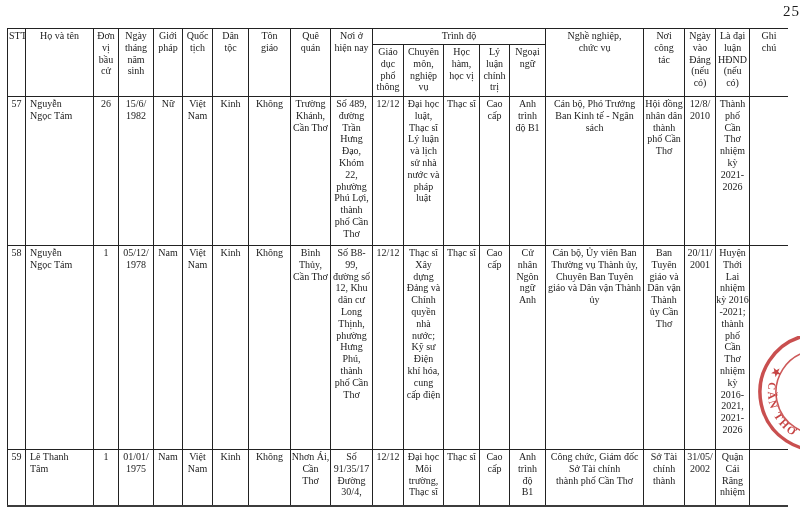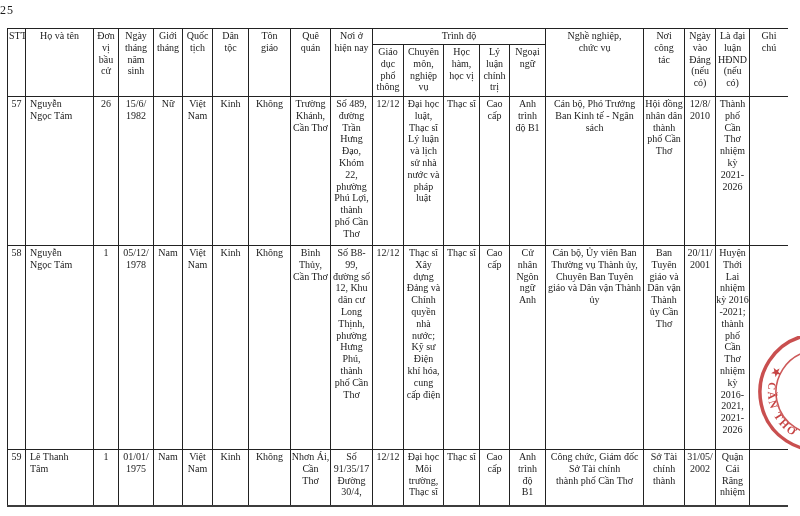--- a/index.html
+++ b/index.html
@@ -2,22 +2,22 @@
 <html><head>
 <meta charset="utf-8">
 <style>
   html,body{margin:0;padding:0;}
   body{
     width:800px;height:516px;position:relative;overflow:hidden;
     background:#ffffff;color:#1b1b1b;
     font-family:"Liberation Serif","DejaVu Serif",serif;
   }
   .page-number{
-    position:absolute;top:3px;left:0;width:800px;text-align:left;
-    font-size:12px;letter-spacing:1px;
+    position:absolute;top:3px;left:0;width:800px;text-align:right;
+    font-size:15px;letter-spacing:1px;
   }
   .table-clip{
     position:absolute;left:7px;top:28px;width:781px;height:477px;
     overflow:hidden;border-bottom:2px solid #3c3c3c;
   }
   table.roster{
     border-collapse:collapse;table-layout:fixed;width:781px;
   }
   table.roster th,table.roster td{
     border:1px solid #222;vertical-align:top;
@@ -72,21 +72,21 @@
         <th rowspan="2">Họ và tên</th>
         <th rowspan="2">Đơn
 vị
 bầu
 cử</th>
         <th rowspan="2">Ngày
 tháng
 năm
 sinh</th>
         <th rowspan="2">Giới
-tháng</th>
+pháp</th>
         <th rowspan="2">Quốc
 tịch</th>
         <th rowspan="2">Dân
 tộc</th>
         <th rowspan="2">Tôn
 giáo</th>
         <th rowspan="2">Quê
 quán</th>
         <th rowspan="2">Nơi ở
 hiện nay</th>

